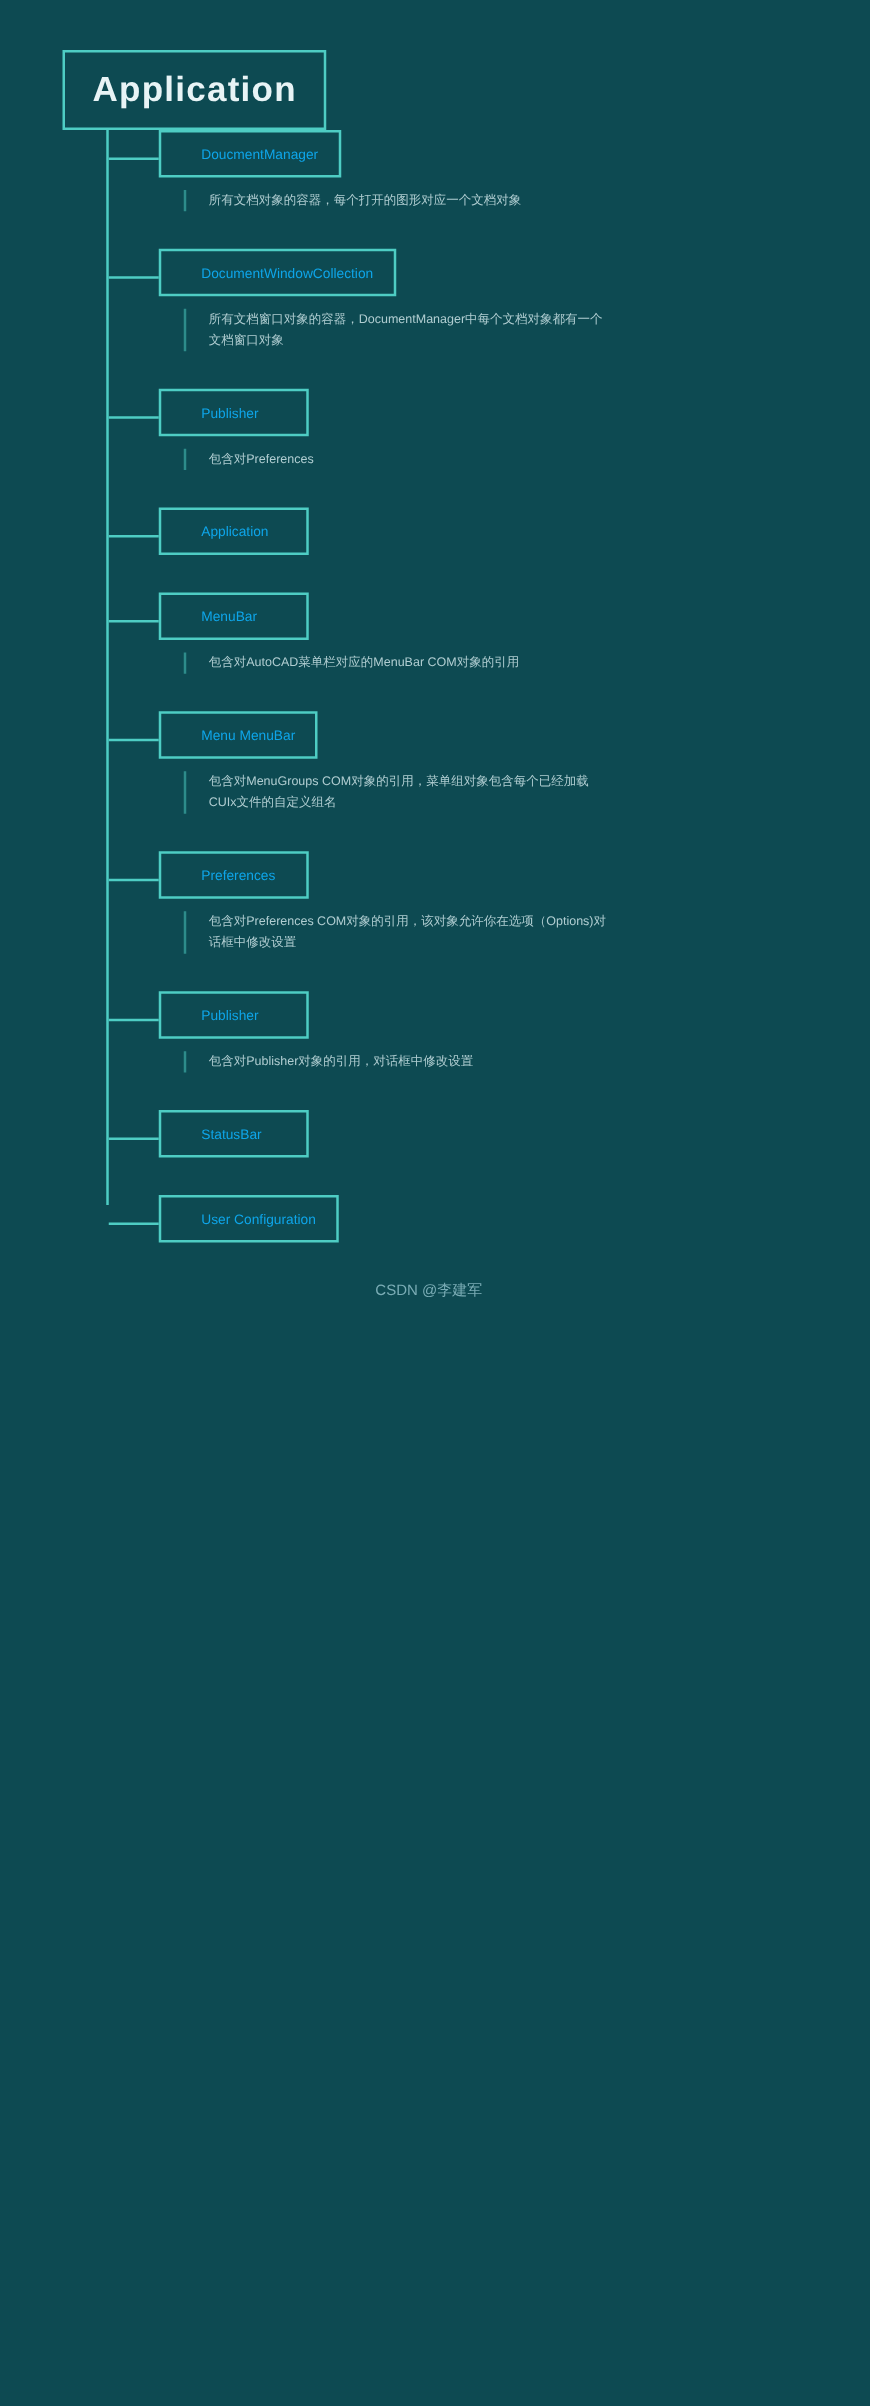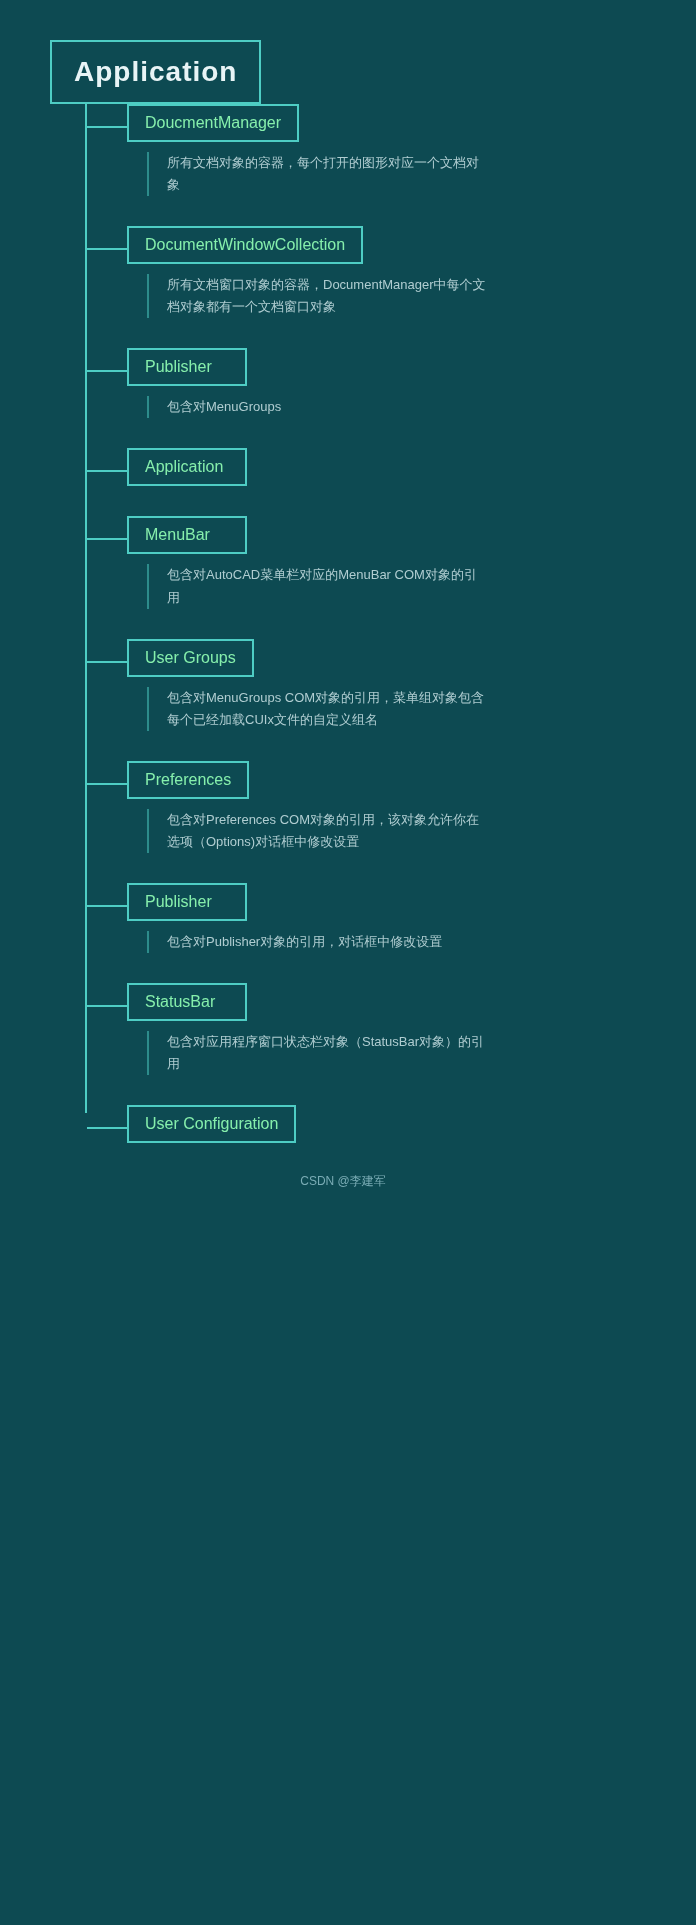--- a/index.html
+++ b/index.html
@@ -62,31 +62,32 @@
     
     .node-box {
       display: inline-block;
       border: 2px solid #4ecdc4;
       padding: 8px 16px;
       background: transparent;
       min-width: 120px;
     }
 
     .node-label {
-      color: #86efac;
-      font-size: 16px;
+      color: #0ea5e9;
+      font-size: 11px;
       font-weight: 500;
+      margin-left: 16px;
     }
 
     
     .node-desc {
       margin-top: 10px;
       margin-left: 20px;
       color: #b0cdd1;
-      font-size: 13px;
+      font-size: 10px;
       line-height: 1.7;
       max-width: 340px;
       padding-left: 20px;
       position: relative;
     }
 
     .node-desc::before {
       content: '';
       position: absolute;
       left: 0;
@@ -130,25 +131,25 @@
   <div class="root-node">
     <h1>Application</h1>
   </div>
 
   
   <div class="tree">
     <div class="tree-body">
 
     <div class="branch"><div class="node-box"><span class="node-label">DoucmentManager</span></div><div class="node-desc">所有文档对象的容器，每个打开的图形对应一个文档对象</div></div>
         <div class="branch"><div class="node-box"><span class="node-label">DocumentWindowCollection</span></div><div class="node-desc">所有文档窗口对象的容器，DocumentManager中每个文档对象都有一个文档窗口对象</div></div>
-        <div class="branch"><div class="node-box"><span class="node-label">Publisher</span></div><div class="node-desc">包含对MenuGroups</div></div>
+        <div class="branch"><div class="node-box"><span class="node-label">Publisher</span></div><div class="node-desc">包含对Preferences</div></div>
         <div class="branch"><div class="node-box"><span class="node-label">Application</span></div></div>
         <div class="branch"><div class="node-box"><span class="node-label">MenuBar</span></div><div class="node-desc">包含对AutoCAD菜单栏对应的MenuBar COM对象的引用</div></div>
-        <div class="branch"><div class="node-box"><span class="node-label">User Groups</span></div><div class="node-desc">包含对MenuGroups COM对象的引用，菜单组对象包含每个已经加载CUIx文件的自定义组名</div></div>
+        <div class="branch"><div class="node-box"><span class="node-label">Menu MenuBar</span></div><div class="node-desc">包含对MenuGroups COM对象的引用，菜单组对象包含每个已经加载CUIx文件的自定义组名</div></div>
         <div class="branch"><div class="node-box"><span class="node-label">Preferences</span></div><div class="node-desc">包含对Preferences COM对象的引用，该对象允许你在选项（Options)对话框中修改设置</div></div>
         <div class="branch"><div class="node-box"><span class="node-label">Publisher</span></div><div class="node-desc">包含对Publisher对象的引用，对话框中修改设置</div></div>
-        <div class="branch"><div class="node-box"><span class="node-label">StatusBar</span></div><div class="node-desc">包含对应用程序窗口状态栏对象（StatusBar对象）的引用</div></div>
+        <div class="branch"><div class="node-box"><span class="node-label">StatusBar</span></div></div>
         <div class="branch"><div class="node-box"><span class="node-label">User Configuration</span></div></div>
       </div>
   </div>
 
   <div class="watermark">CSDN @李建军</div>
 </div>
 
 </body></html>

